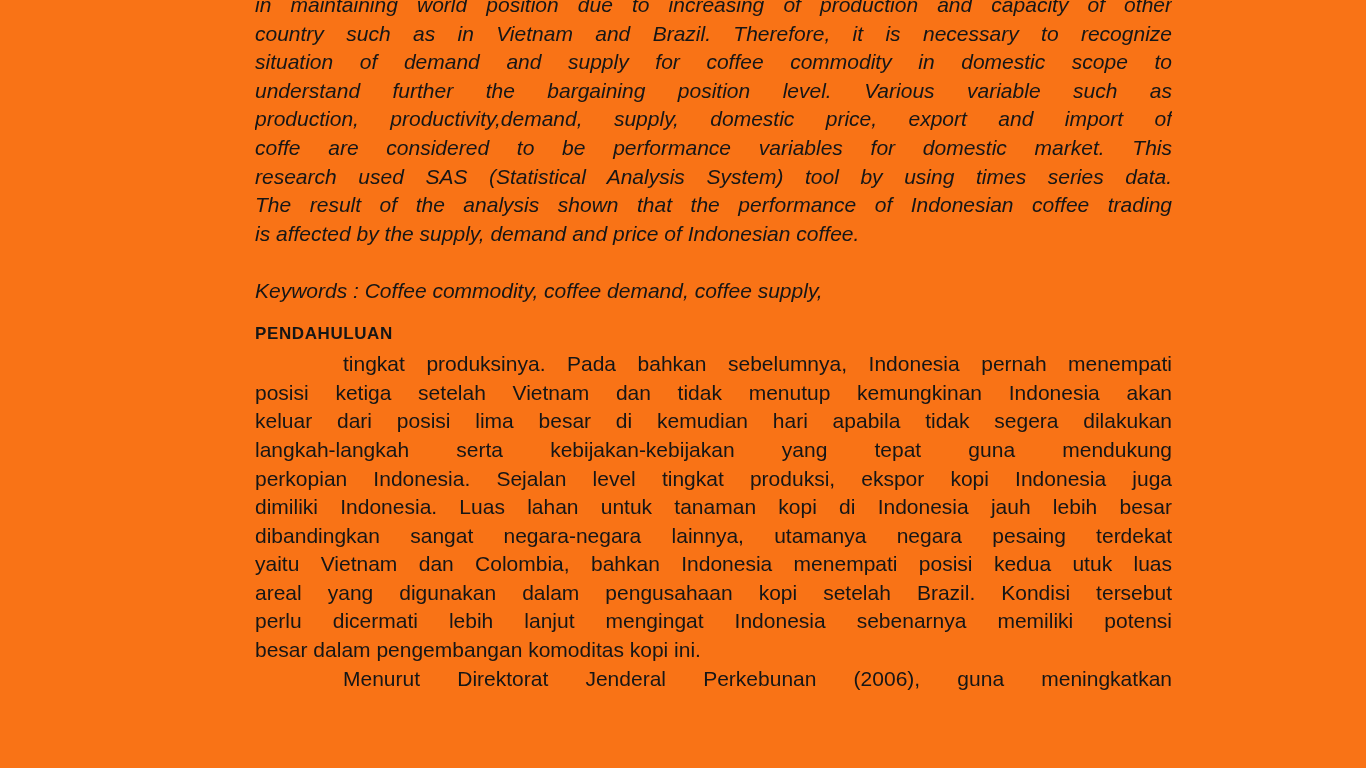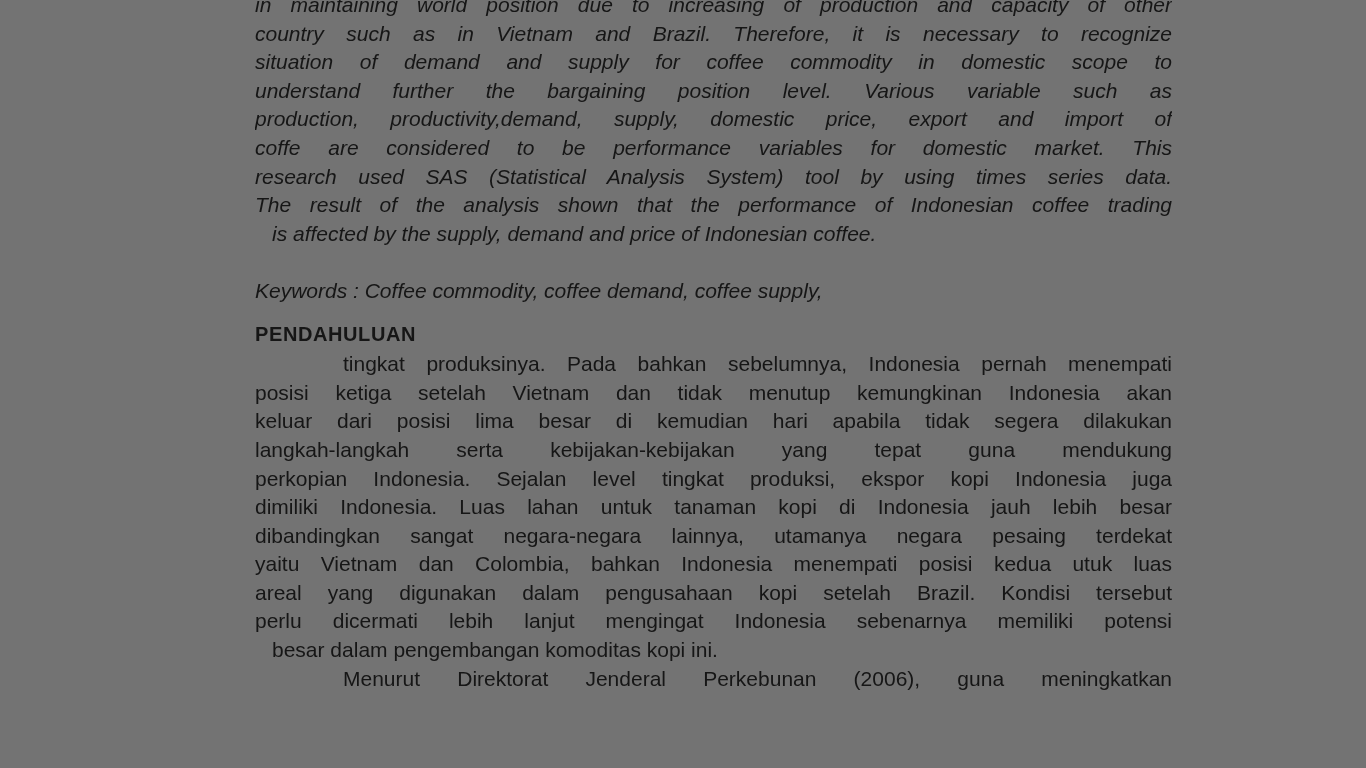--- a/index.html
+++ b/index.html
@@ -5,54 +5,53 @@
   * { margin: 0; padding: 0; box-sizing: border-box; }
   html, body {
     width: 1366px; height: 768px;
     background: #ffffff;
     overflow: hidden;
     font-family: "Liberation Sans", "DejaVu Sans", sans-serif;
   }
   .page {
     position: relative;
     width: 1366px; height: 768px;
-    background: #737373;
+    background: #f97316;
     overflow: hidden;
   }
   .content {
     position: absolute;
     left: 255px;
     top: -9px;
     width: 917px;
     font-size: 21px;
     line-height: 28.6px;
     color: #161616;
   }
   .line {
     text-align: justify;
     text-align-last: justify;
     height: 28.6px;
     overflow: hidden;
     white-space: normal;
   }
   .para .line:last-child {
     text-align-last: left;
-    margin-left: 17px;
   }
   .abstract { font-style: italic; }
   .keywords-line {
     font-style: italic;
     margin-top: 28.6px;
     text-align: left;
     height: 28.6px;
   }
   .heading {
     margin-top: 14px;
     font-weight: bold;
-    font-size: 20px;
+    font-size: 17px;
     letter-spacing: 0.6px;
     text-align: left;
     height: 28.6px;
   }
   .body-para { margin-top: 2px; }
   .body-para .line:first-child { text-indent: 88px; }
   .cut-para .line {
     text-indent: 88px;
     text-align-last: justify;
   }

